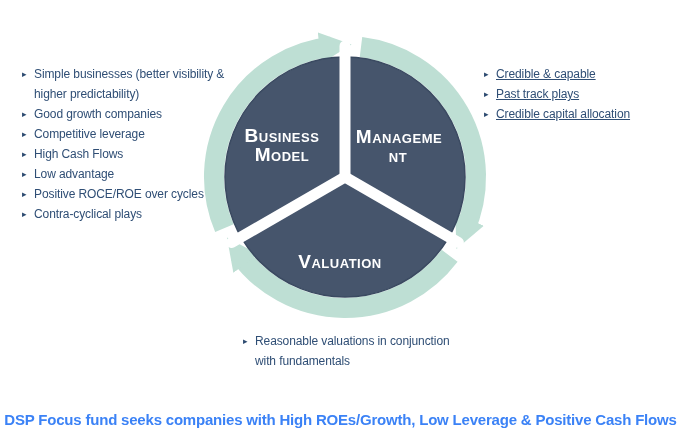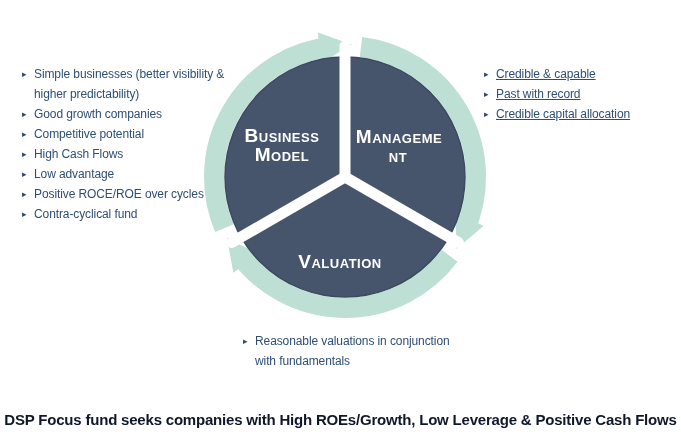--- a/index.html
+++ b/index.html
@@ -44,21 +44,21 @@
     font-variant: small-caps;
     letter-spacing: 0.5px;
     text-anchor: middle;
   }
 
   
   .caption {
     position: absolute;
     left: 0; right: 0; top: 411px;
     text-align: center;
-    color: #0f172a;
+    color: #3b82f6;
     font-size: 15px;
     font-weight: bold;
     letter-spacing: -0.2px;
   }
 </style>
 </head>
 <body>
 
 <div class="slide">
 
@@ -66,48 +66,48 @@
     <div class="item">
       <span class="bullet">▸</span>
       <span class="itext">Simple businesses (better visibility &amp; higher predictability)</span>
     </div>
     <div class="item">
       <span class="bullet">▸</span>
       <span class="itext">Good growth companies</span>
     </div>
     <div class="item">
       <span class="bullet">▸</span>
-      <span class="itext">Competitive potential</span>
+      <span class="itext">Competitive leverage</span>
     </div>
     <div class="item">
       <span class="bullet">▸</span>
       <span class="itext">High Cash Flows</span>
     </div>
     <div class="item">
       <span class="bullet">▸</span>
       <span class="itext">Low advantage</span>
     </div>
     <div class="item">
       <span class="bullet">▸</span>
       <span class="itext">Positive ROCE/ROE over cycles</span>
     </div>
     <div class="item">
       <span class="bullet">▸</span>
-      <span class="itext">Contra-cyclical fund</span>
+      <span class="itext">Contra-cyclical plays</span>
     </div>
   </div>
 
   <div class="list list-right">
     <div class="item">
       <span class="bullet">▸</span>
       <span class="itext">Credible &amp; capable</span>
     </div>
     <div class="item">
       <span class="bullet">▸</span>
-      <span class="itext">Past with record</span>
+      <span class="itext">Past track plays</span>
     </div>
     <div class="item">
       <span class="bullet">▸</span>
       <span class="itext">Credible capital allocation</span>
     </div>
   </div>
 
   <svg class="diagram" width="300" height="300" viewBox="0 0 300 300">
     <defs>
       <marker id="arrowhead" viewBox="0 0 10 10" refX="3.5" refY="5" markerWidth="1.7" markerHeight="1.7" orient="auto" markerUnits="strokeWidth">

